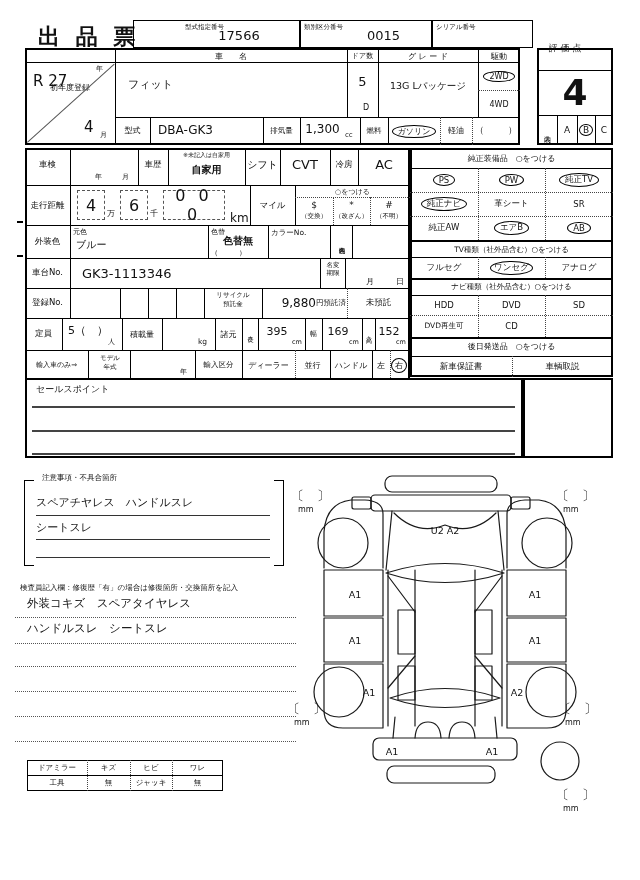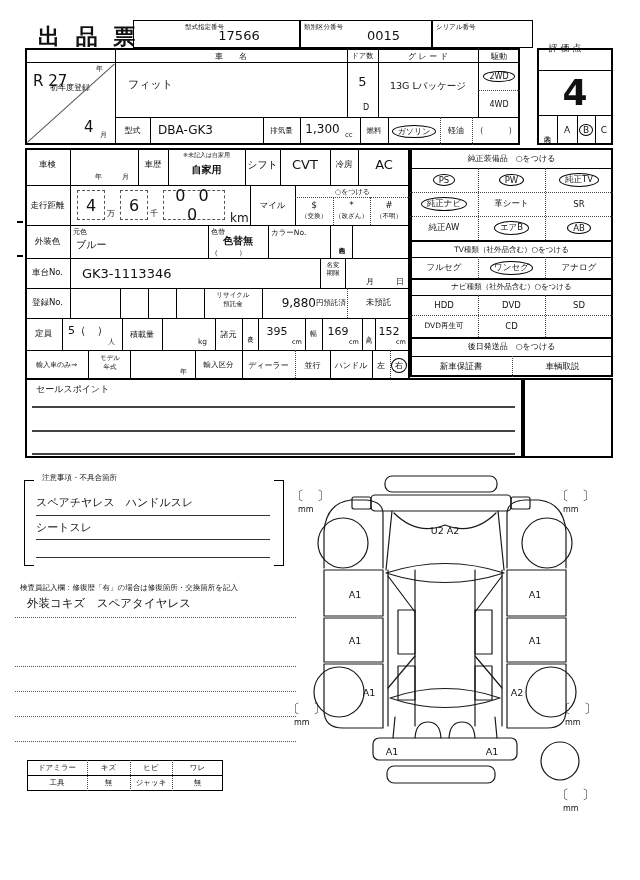--- a/index.html
+++ b/index.html
@@ -340,20 +340,21 @@
 
   <div class="abs" style="left:42px;top:473px;font-size:7.5px;">注意事項・不具合箇所</div>
   <div class="abs" style="left:24px;top:480px;width:10px;height:86px;border-left:1.5px solid #000;border-top:1.5px solid #000;border-bottom:1.5px solid #000;"></div>
   <div class="abs" style="left:274px;top:480px;width:10px;height:86px;border-right:1.5px solid #000;border-top:1.5px solid #000;border-bottom:1.5px solid #000;"></div>
   <div class="abs uline" style="left:36px;top:520px;width:234px;height:20px;font-size:11px;">シートスレ</div>
   <div class="abs uline" style="left:36px;top:495px;width:234px;height:21px;font-size:11px;">スペアチヤレス　ハンドルスレ</div>
   <div class="abs uline" style="left:36px;top:544px;width:234px;height:14px;"></div>
 
   <div class="abs" style="left:20px;top:583px;width:290px;font-size:7.5px;">検査員記入欄：修復歴「有」の場合は修復箇所・交換箇所を記入</div>
   <div class="abs dotline" style="left:15px;top:596px;width:281px;height:22px;font-size:11.5px;padding-left:12px;">外装コキズ　スペアタイヤレス</div>
+  <div class="abs dotline" style="left:15px;top:621px;width:281px;height:23px;font-size:11.5px;padding-left:12px;">ハンドルスレ　シートスレ</div>
   <div class="abs dotline" style="left:15px;top:646px;width:281px;height:21px;"></div>
   <div class="abs dotline" style="left:15px;top:670px;width:281px;height:22px;"></div>
   <div class="abs dotline" style="left:15px;top:694px;width:281px;height:23px;"></div>
   <div class="abs dotline" style="left:15px;top:718px;width:281px;height:24px;"></div>
 
   <div class="box1" style="left:27px;top:760px;width:196px;height:31px;"></div>
   <div class="hl" style="left:27px;top:775px;width:196px;"></div>
   <div class="dvl" style="left:87px;top:760px;height:31px;"></div>
   <div class="dvl" style="left:130px;top:760px;height:31px;"></div>
   <div class="dvl" style="left:172px;top:760px;height:31px;"></div>

